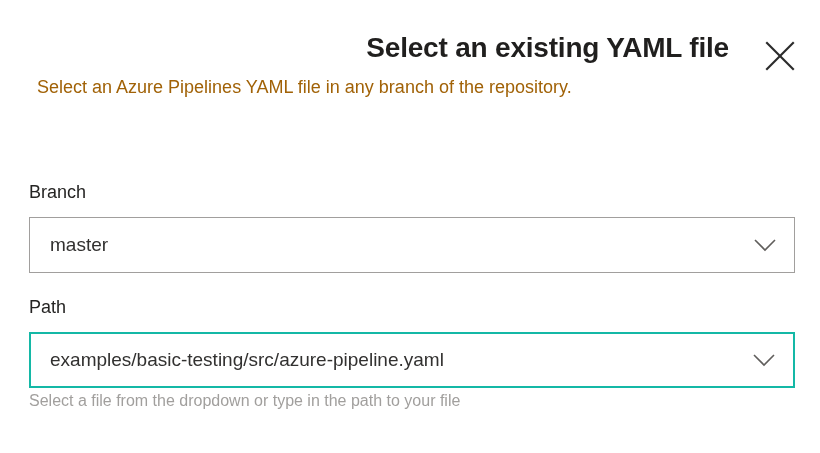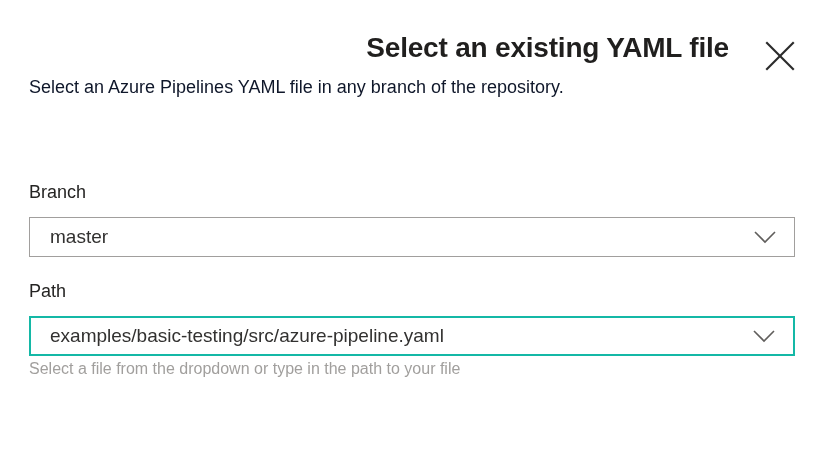--- a/index.html
+++ b/index.html
@@ -37,22 +37,22 @@
     color: #201f1e;
     letter-spacing: -0.2px;
     margin: 0;
     white-space: nowrap;
     text-align: right;
   }
   .dialog-subtitle {
     font-size: 18px;
     font-weight: 400;
     line-height: 31px;
-    color: #0f172a;
-    margin: 6px 0 0 0;
+    color: #a16207;
+    margin: 6px 0 0 8px;
     max-width: 610px;
   }
 
   
   .close-button {
     position: absolute;
     right: 18px;
     top: 34px;
     width: 44px;
     height: 44px;
@@ -79,21 +79,21 @@
     line-height: 24px;
     color: #252423;
     margin: 0 0 13px 0;
   }
   .field-group + .field-group { margin-top: 22px; }
 
   .combo {
     position: relative;
     box-sizing: border-box;
     width: 766px;
-    height: 40px;
+    height: 56px;
     background: #ffffff;
     border: 1px solid #a19f9d;
     display: flex;
     cursor: pointer;
   }
   .combo.focused {
     border: 2px solid #14b8a6;
   }
   .combo-value {
     flex: 1 1 auto;

